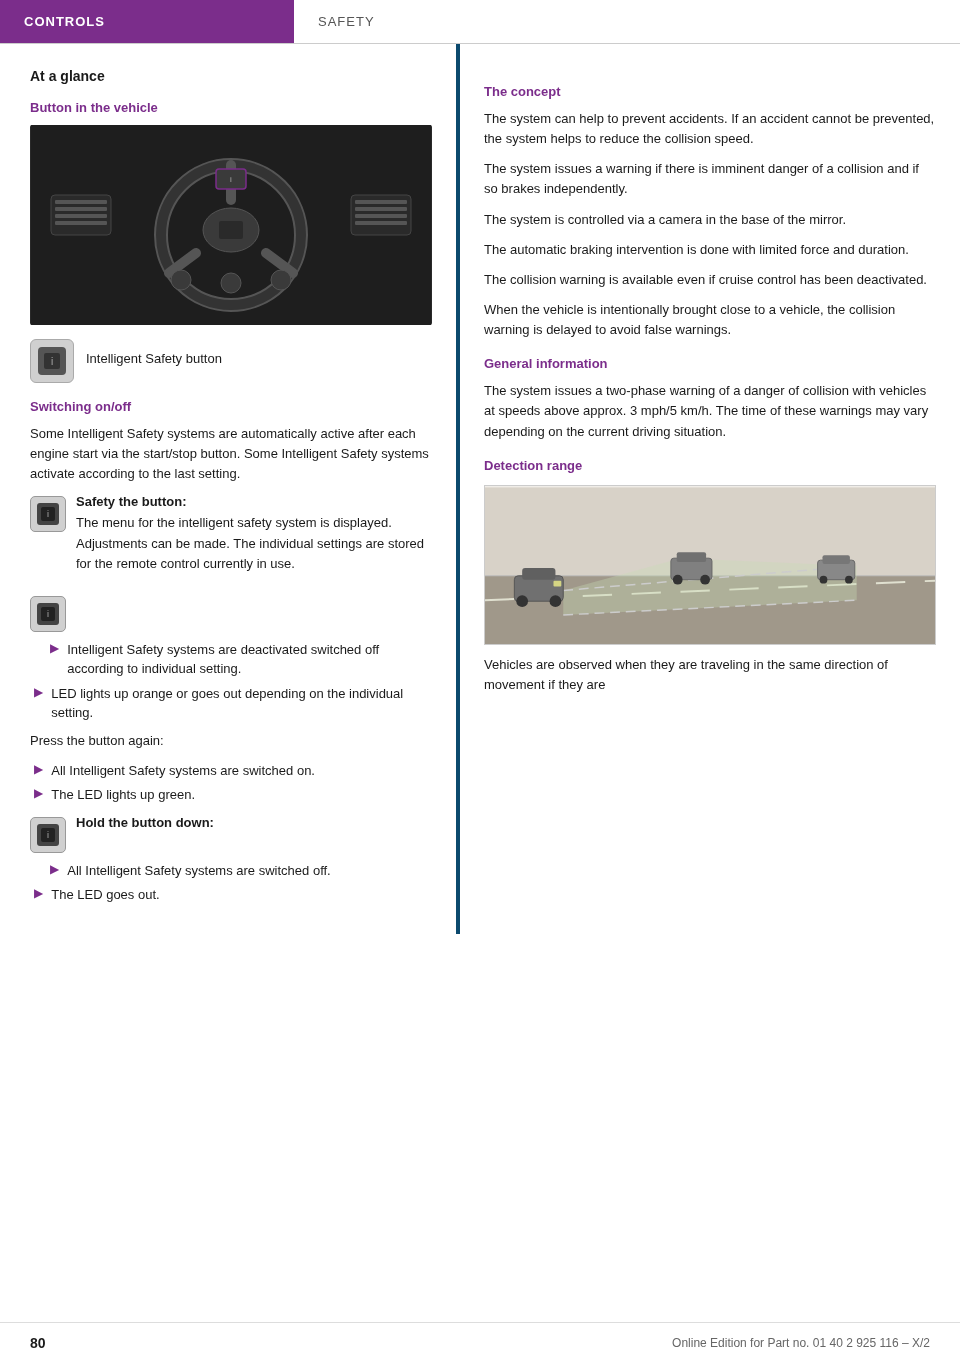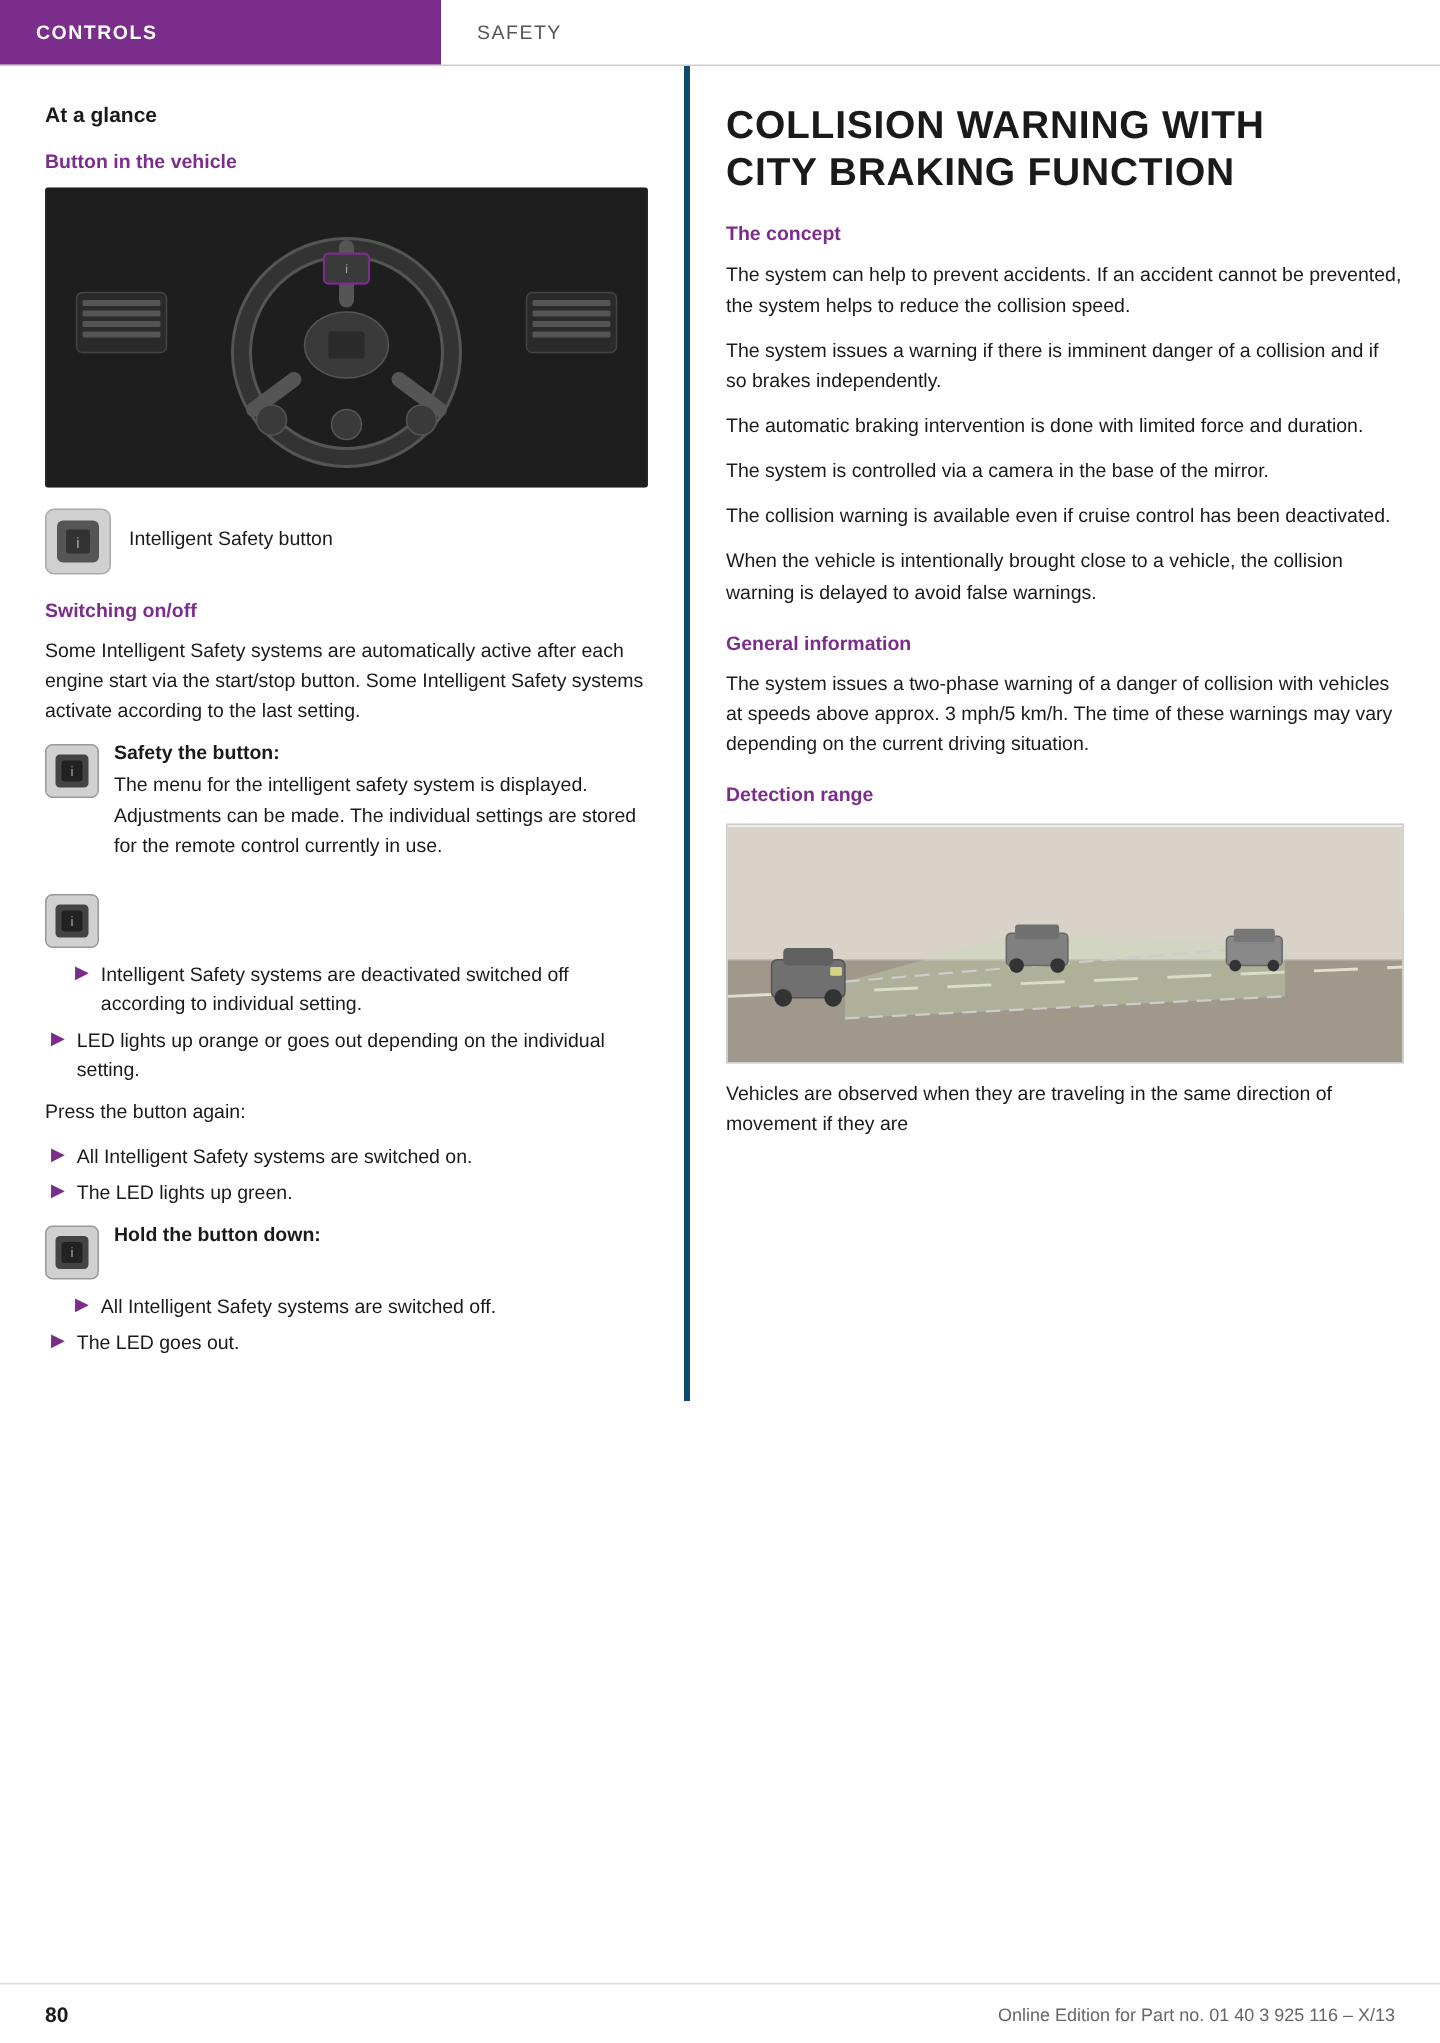--- a/index.html
+++ b/index.html
@@ -380,31 +380,27 @@
 
     <div class="bullet-item">
       <span class="bullet-arrow">▶</span>
       <span class="bullet-text">The LED goes out.</span>
     </div>
 
   </div>
 
   <div class="right-col">
 
-    <h1 class="page-heading">
-      <span>COLLISION WARNING WITH</span><br>
-      <span>CITY BRAKING FUNCTION</span>
-    </h1>
 
     <div class="subsection-title">The concept</div>
 
     <p class="body-text">The system can help to prevent accidents. If an accident cannot be prevented, the system helps to reduce the collision speed.</p>
     <p class="body-text">The system issues a warning if there is imminent danger of a collision and if so brakes independently.</p>
+    <p class="body-text">The system is controlled via a camera in the base of the mirror.</p>
     <p class="body-text">The automatic braking intervention is done with limited force and duration.</p>
-    <p class="body-text">The system is controlled via a camera in the base of the mirror.</p>
     <p class="body-text">The collision warning is available even if cruise control has been deactivated.</p>
     <p class="body-text">When the vehicle is intentionally brought close to a vehicle, the collision warning is delayed to avoid false warnings.</p>
 
     <div class="subsection-title">General information</div>
 
     <p class="body-text">The system issues a two-phase warning of a danger of collision with vehicles at speeds above approx. 3 mph/5 km/h. The time of these warnings may vary depending on the current driving situation.</p>
 
     <div class="subsection-title">Detection range</div>
 
     <div class="detection-image">
@@ -449,14 +445,14 @@
       </svg>
     </div>
 
     <p class="body-text">Vehicles are observed when they are traveling in the same direction of movement if they are</p>
 
   </div>
 </div>
 
 <div class="footer">
   <span class="page-num">80</span>
-  <span>Online Edition for Part no. 01 40 3 925 116 – X/13</span>
+  <span>Online Edition for Part no. 01 40 2 925 116 – X/2</span>
 </div>
 
 </body></html>

